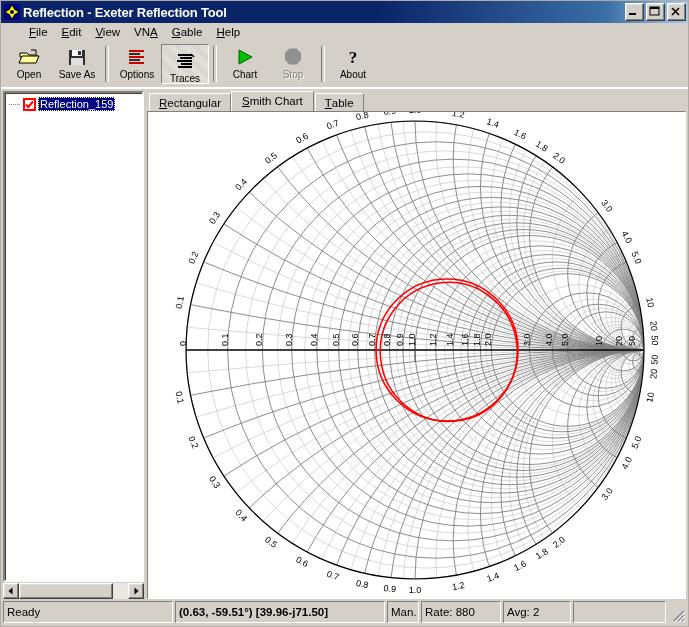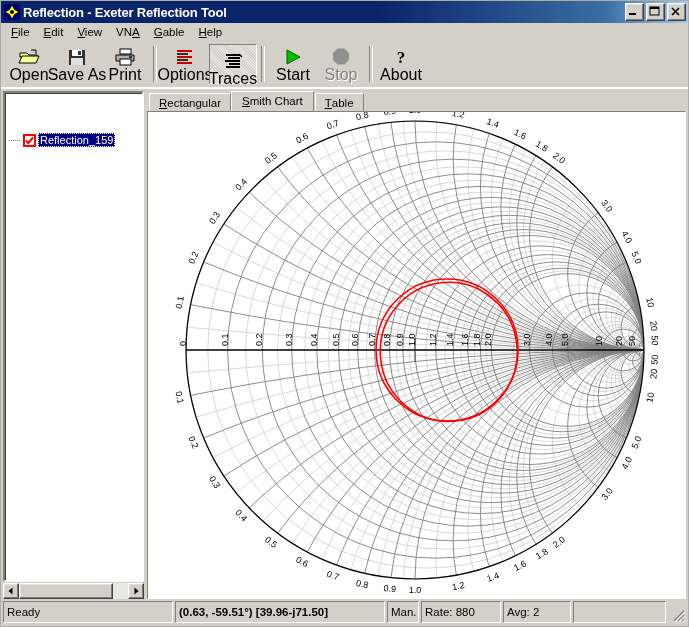--- a/index.html
+++ b/index.html
@@ -54,21 +54,21 @@
     border-color: #ffffff #404040 #404040 #ffffff;
     box-shadow: inset -1px -1px 0 #808080, inset 1px 1px 0 #dfdfdf;
     position: relative;
     cursor: default;
   }
   .tbtn svg { position:absolute; left:0; top:0; }
   
   .menubar {
     height: 19px;
     display: flex; align-items: center;
-    padding-left: 3px;
+    padding-left: 21px;
     background: #d4d0c8;
     flex: none;
   }
   .menu-item {
     padding: 2px 7px 3px 7px;
     font-size: 11.5px;
     color: #000000;
     cursor: default;
     white-space: nowrap;
   }
@@ -96,21 +96,21 @@
     padding-top: 2px;
   }
   .tb-btn.pressed {
     border: 1px solid;
     border-color: #808080 #ffffff #ffffff #808080;
     background: repeating-linear-gradient(45deg,#d4d0c8,#d4d0c8 1px,#e8e5e0 1px,#e8e5e0 2px);
     padding-top: 7px;
   }
   .tb-icon { height: 22px; display:flex; align-items:center; justify-content:center; }
   .tb-label {
-    font-size: 16px; color: #000000; line-height: 13px;
+    font-size: 10px; color: #000000; line-height: 13px;
     font-family: "Liberation Sans", sans-serif;
     white-space: nowrap;
   }
   .tb-label.disabled { color: #808080; text-shadow: 1px 1px 0 #ffffff; }
   .tb-sep {
     width: 2px; height: 36px; margin: 2px 4px 0 4px;
     border-left: 1px solid #808080;
     border-right: 1px solid #ffffff;
   }
   
@@ -131,21 +131,21 @@
     flex: 1 1 auto;
     background: #ffffff;
     border: 2px solid;
     border-color: #808080 #ffffff #ffffff #808080;
     box-shadow: inset 1px 1px 0 #404040;
     box-sizing: border-box;
     padding: 3px 0 0 2px;
     overflow: hidden;
     position: relative;
   }
-  .tree-row { display: flex; align-items: center; height: 16px; margin-top: 36px; }
+  .tree-row { display: flex; align-items: center; height: 16px; }
   .tree-dots {
     width: 16px; height: 16px; position: relative; flex: none;
   }
   .tree-dots::before {
     content:""; position:absolute; left:2px; top:8px; width:12px; height:1px;
     background: repeating-linear-gradient(to right,#808080 0,#808080 1px,transparent 1px,transparent 2px);
   }
   .tree-check {
     width: 13px; height: 13px; flex: none;
     border: 2px solid #ff0000;
@@ -329,31 +329,20 @@
         <svg width="20" height="20" viewBox="0 0 20 20">
           <rect x="2" y="3" width="16" height="15" fill="#303030"></rect>
           <rect x="5" y="3" width="10" height="6" fill="#ffffff"></rect>
           <rect x="11" y="4" width="3" height="4" fill="#303030"></rect>
           <rect x="4" y="11" width="12" height="7" fill="#e0e0e0"></rect>
         </svg>
       </span>
       <span class="tb-label">Save As</span>
     </div>
 
-    <div class="tb-btn">
-      <span class="tb-icon">
-        <svg width="22" height="20" viewBox="0 0 22 20">
-          <rect x="6" y="2" width="11" height="5" fill="#ffffff" stroke="#000000" stroke-width="1"></rect>
-          <path d="M2 8 h18 v6 h-18 Z" fill="#b0b0b0" stroke="#000000" stroke-width="1"></path>
-          <rect x="6" y="12" width="11" height="6" fill="#ffffff" stroke="#000000" stroke-width="1"></rect>
-          <rect x="15" y="9" width="3" height="2" fill="#303030"></rect>
-        </svg>
-      </span>
-      <span class="tb-label">Print</span>
-    </div>
 
     <div class="tb-sep"></div>
 
 
     <div class="tb-btn">
       <span class="tb-icon">
         <svg width="22" height="20" viewBox="0 0 22 20">
           <rect x="3" y="3" width="15" height="2" fill="#cc0000"></rect>
           <rect x="3" y="6" width="11" height="2" fill="#303030"></rect>
           <rect x="3" y="9" width="15" height="2" fill="#cc0000"></rect>
@@ -375,21 +364,21 @@
     </div>
 
     <div class="tb-sep"></div>
 
     <div class="tb-btn">
       <span class="tb-icon">
         <svg width="20" height="20" viewBox="0 0 20 20">
           <path d="M4 3 L17 10 L4 17 Z" fill="#00c000" stroke="#006000" stroke-width="1"></path>
         </svg>
       </span>
-      <span class="tb-label">Start</span>
+      <span class="tb-label">Chart</span>
     </div>
 
     <div class="tb-btn">
       <span class="tb-icon">
         <svg width="20" height="20" viewBox="0 0 20 20">
           <path d="M6.5 3 h7 L18 7.5 v7 L13.5 19 h-7 L2 14.5 v-7 Z" transform="translate(0,-1.5)" fill="#909090"></path>
         </svg>
       </span>
       <span class="tb-label disabled">Stop</span>
     </div>

